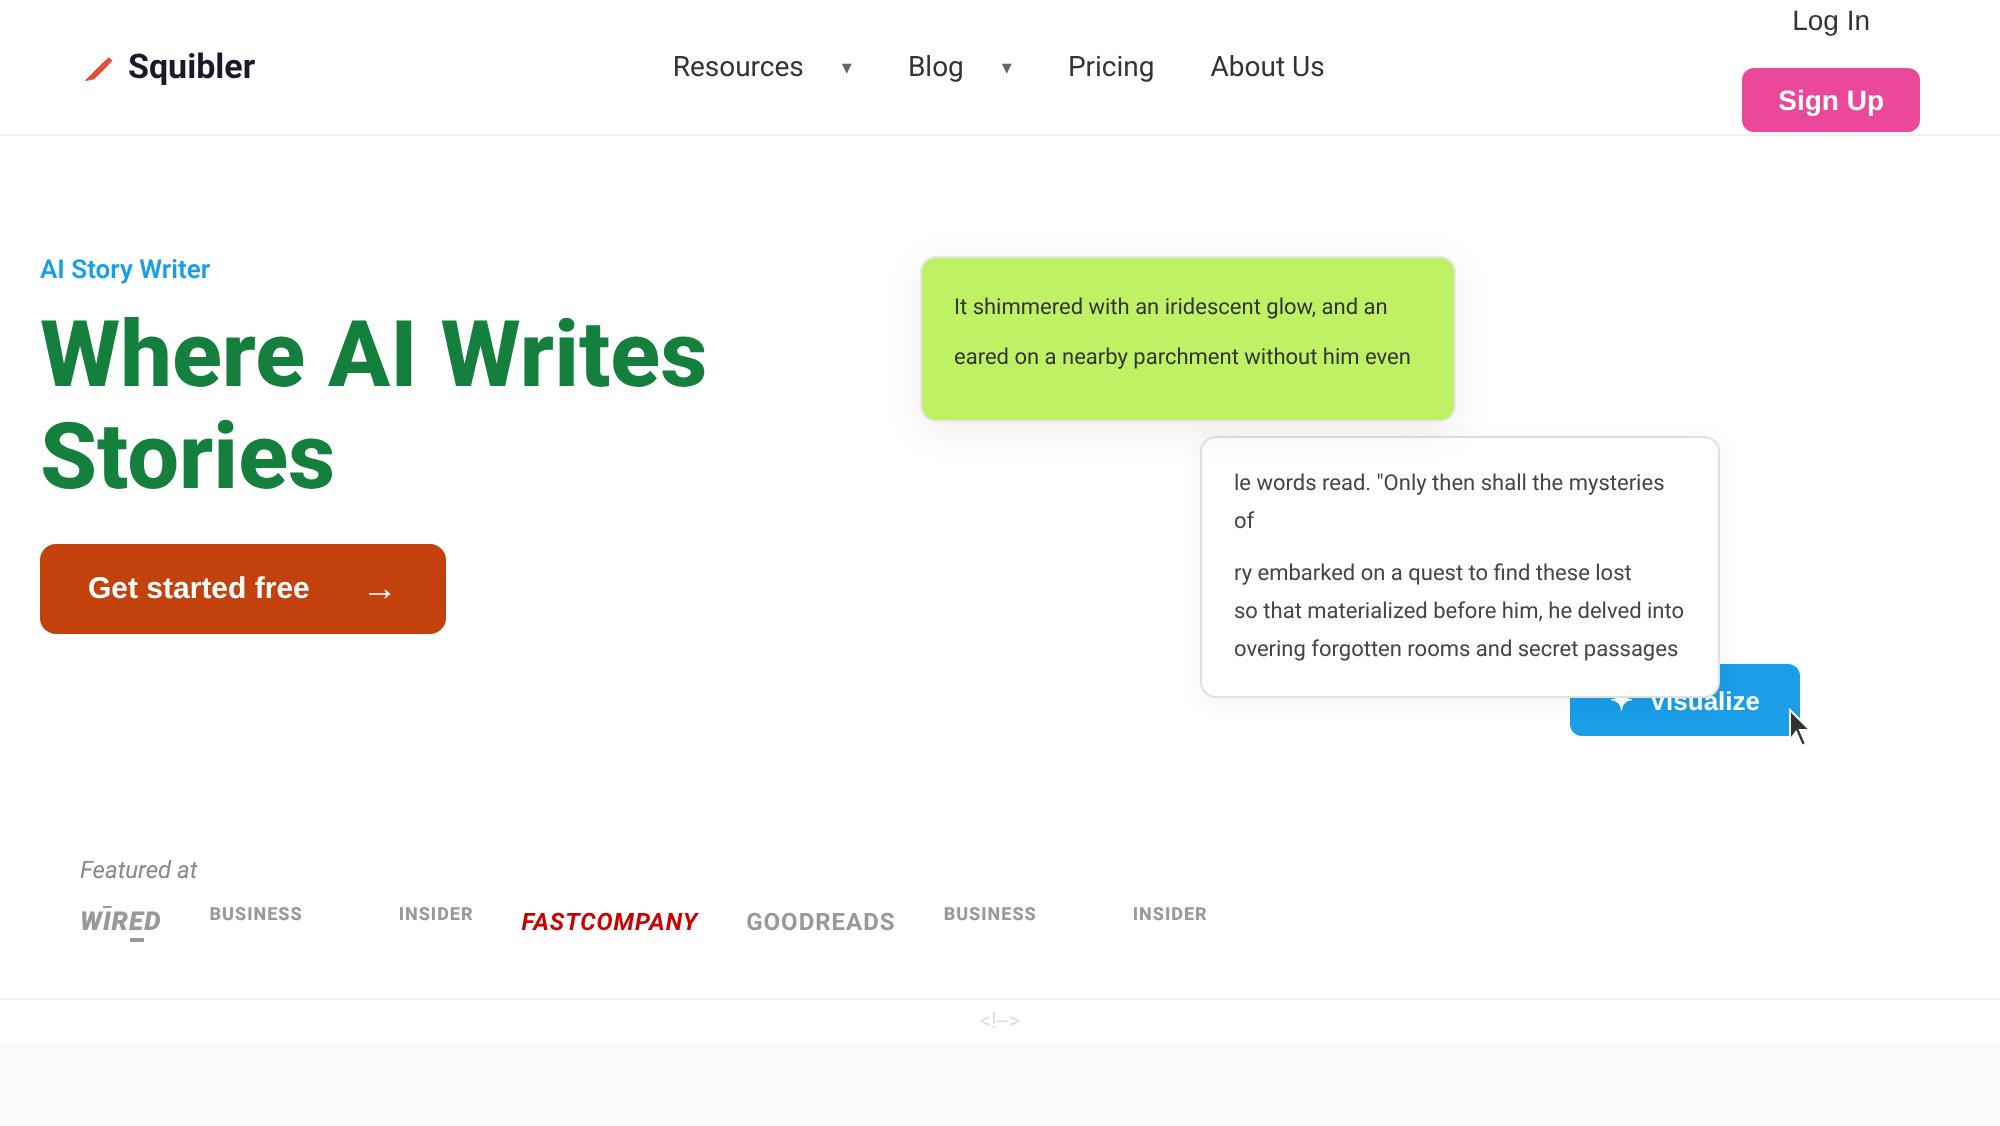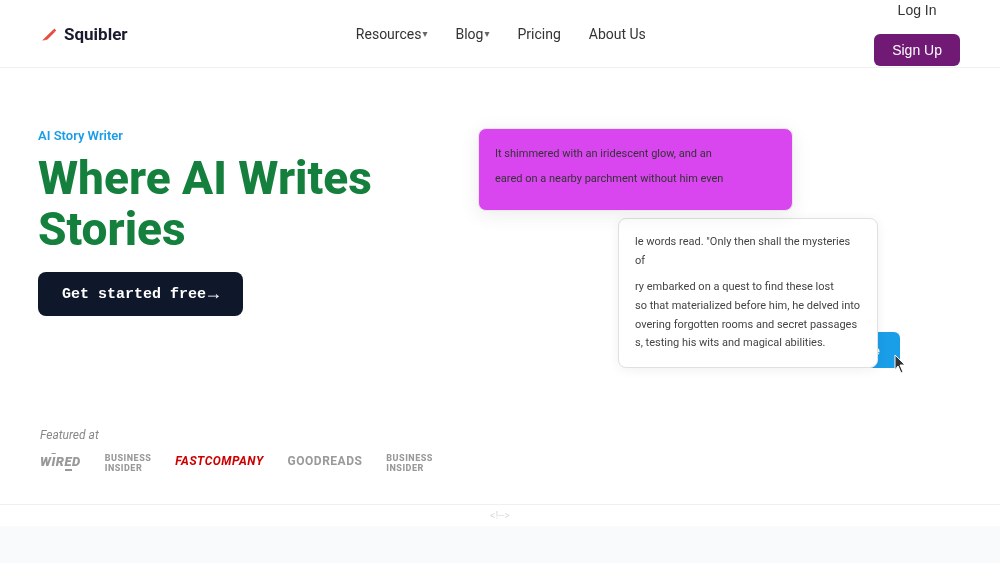--- a/index.html
+++ b/index.html
@@ -41,21 +41,21 @@
       display: flex;
       align-items: center;
       gap: 28px;
     }
     .navbar-link {
       font-size: 14px;
       color: #333;
       text-decoration: none;
       display: flex;
       align-items: center;
-      gap: 1px;
+      gap: 19px;
       cursor: pointer;
     }
     .navbar-link .caret {
       font-size: 10px;
       color: #666;
     }
     .nav-actions {
       display: flex;
       align-items: center;
       gap: 16px;
@@ -64,33 +64,33 @@
     .btn-login {
       font-size: 14px;
       color: #333;
       background: none;
       border: none;
       cursor: pointer;
     }
     .btn-signup {
       font-size: 14px;
       color: #fff;
-      background: #701a75;
+      background: #ec4899;
       border: none;
       border-radius: 6px;
       padding: 8px 18px;
       cursor: pointer;
-      font-weight: 400;
+      font-weight: 700;
     }
 
     
     .hero {
       display: flex;
       align-items: flex-start;
-      padding: 50px 40px 30px 38px;
+      padding: 50px 40px 30px 20px;
       gap: 40px;
       background: #fff;
     }
     .hero-text {
       flex: 0 0 380px;
       padding-top: 10px;
     }
     .hero-tag {
       font-size: 13px;
       font-weight: 600;
@@ -107,30 +107,29 @@
     .hero-desc {
       font-size: 15px;
       color: #555;
       line-height: 1.6;
       margin-bottom: 28px;
       max-width: 320px;
     }
     .btn-cta {
       display: inline-flex;
       align-items: center;
-      gap: 2px;
-      background: #0f172a;
+      gap: 26px;
+      background: #c2410c;
       color: #fff;
       border: none;
       border-radius: 8px;
       padding: 12px 24px;
       font-size: 15px;
       font-weight: 600;
       cursor: pointer;
-      font-family: Liberation Mono, monospace;
     }
     .btn-cta-arrow {
       font-size: 18px;
       font-weight: 300;
     }
 
     
     .featured-section {
       padding: 0 40px 10px 40px;
     }
@@ -147,41 +146,41 @@
     }
     .logo-item {
       font-size: 11px;
       font-weight: 700;
       color: #999;
       letter-spacing: 0.5px;
       text-transform: uppercase;
     }
     .logo-wired { font-style: italic; font-weight: 900; font-size: 13px; }
     .logo-bi { 
-      display: flex; flex-direction: column; line-height: 1.1;
-      font-size: 9px; font-weight: 800;
+      display: flex; flex-direction: row; line-height: 1.1;
+      font-size: 9px; font-weight: 800; gap: 48px;
     }
     .logo-fast { font-size: 12px; font-style: italic; color: #c00; }
     .logo-good { font-size: 12px; color: #999; }
 
     
     .hero-visual {
       flex: 1;
       position: relative;
       height: 280px;
       display: flex;
       align-items: flex-start;
       justify-content: flex-start;
     }
     .editor-card {
-      background: #d946ef;
+      background: #bef264;
       border: 1px solid #e8e8e8;
       border-radius: 8px;
       box-shadow: 0 4px 20px rgba(0,0,0,0.08);
-      width: 315px;
+      width: 268px;
       padding: 16px;
       position: absolute;
       top: 10px;
       left: 20px;
     }
     .editor-text {
       font-size: 11px;
       color: #333;
       line-height: 1.7;
       white-space: nowrap;
@@ -292,21 +291,20 @@
         <div class="editor-line">eared on a nearby parchment without him even</div>
       </div>
     </div>
 
     <div class="secondary-card" style="z-index:1; top:100px; left:160px;">
       <div class="secondary-text">
         <div>le words read. "Only then shall the mysteries of</div>
         <div style="margin-top:8px;">ry embarked on a quest to find these lost</div>
         <div>so that materialized before him, he delved into</div>
         <div>overing forgotten rooms and secret passages</div>
-        <div>s, testing his wits and magical abilities.</div>
       </div>
     </div>
 
     <button class="visualize-btn" style="bottom:30px; right:60px;">
       <span style="font-size:14px;">✦</span>
       <span>Visualize</span>
     </button>
 
     <svg style="position:absolute;bottom:24px;right:54px;z-index:10;" width="12" height="20" viewBox="0 0 12 20">
       <path d="M1 1L1 16L4 12L7 19L9 18L6 11L11 11Z" fill="#333" stroke="white" stroke-width="1"></path>

